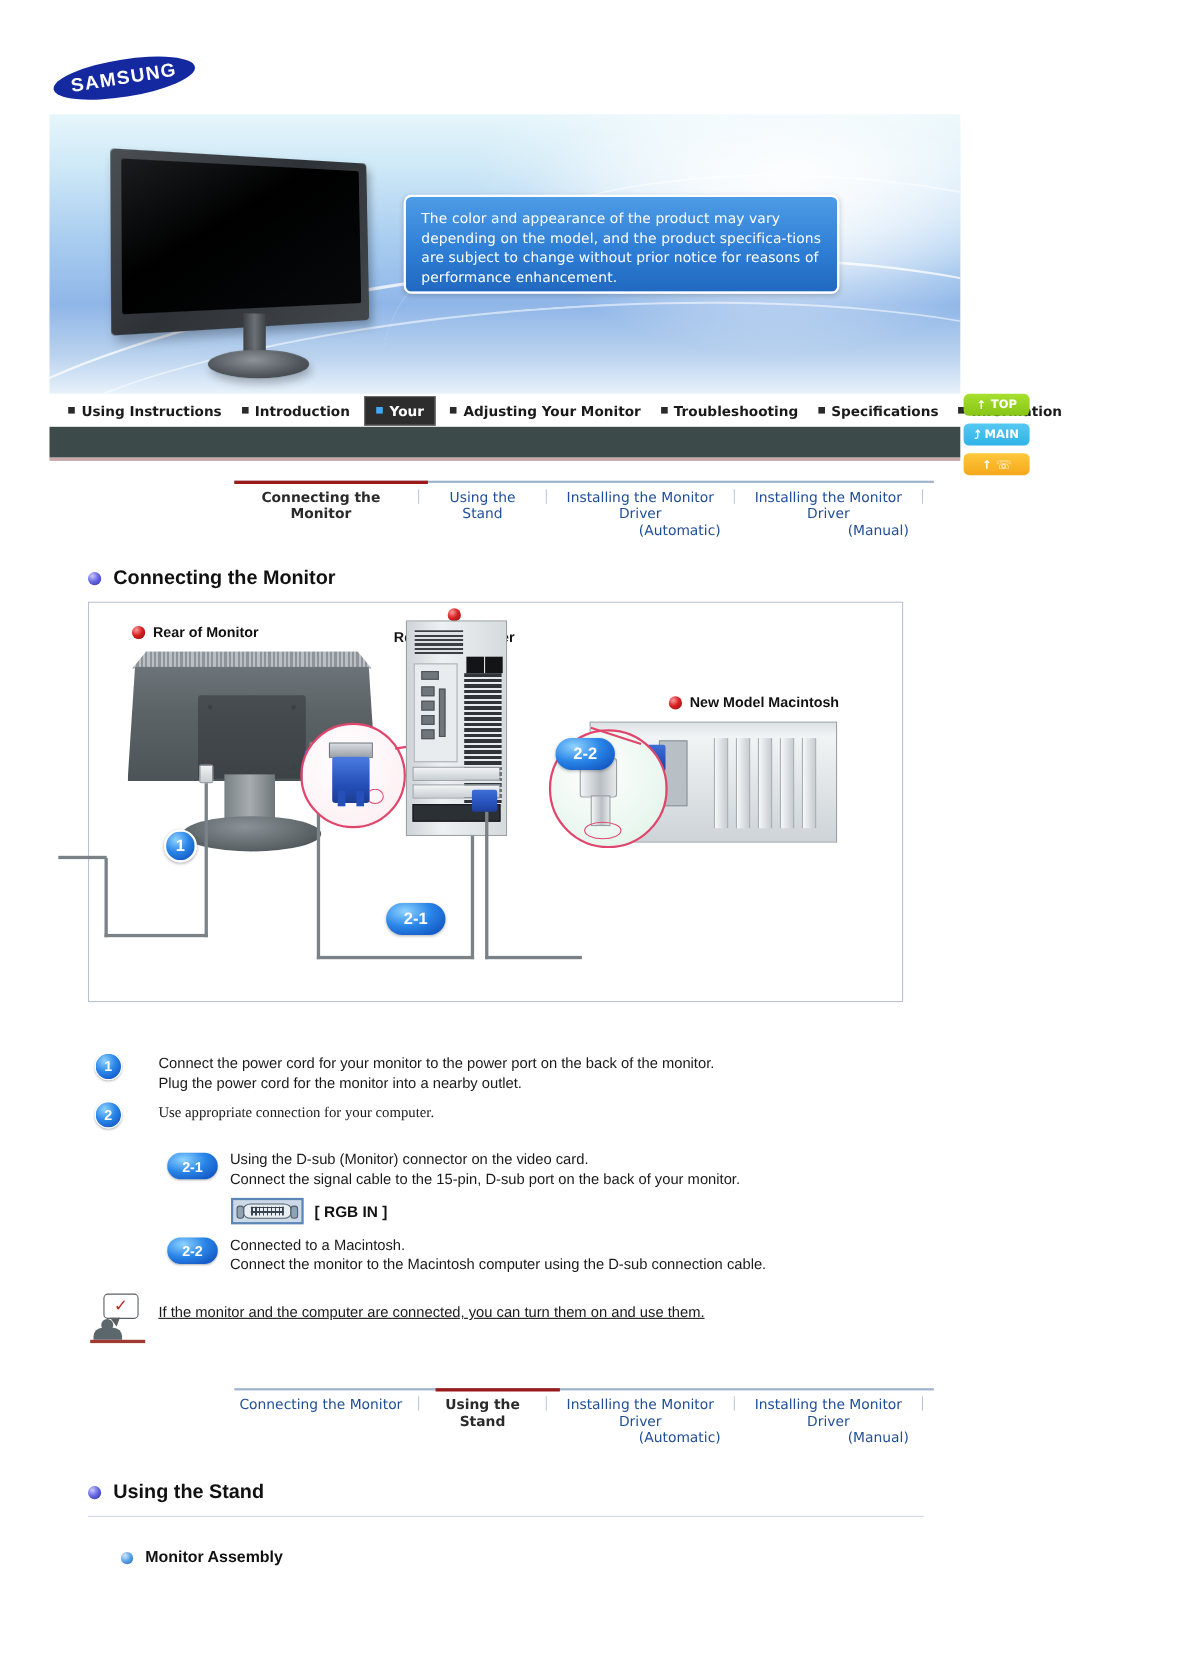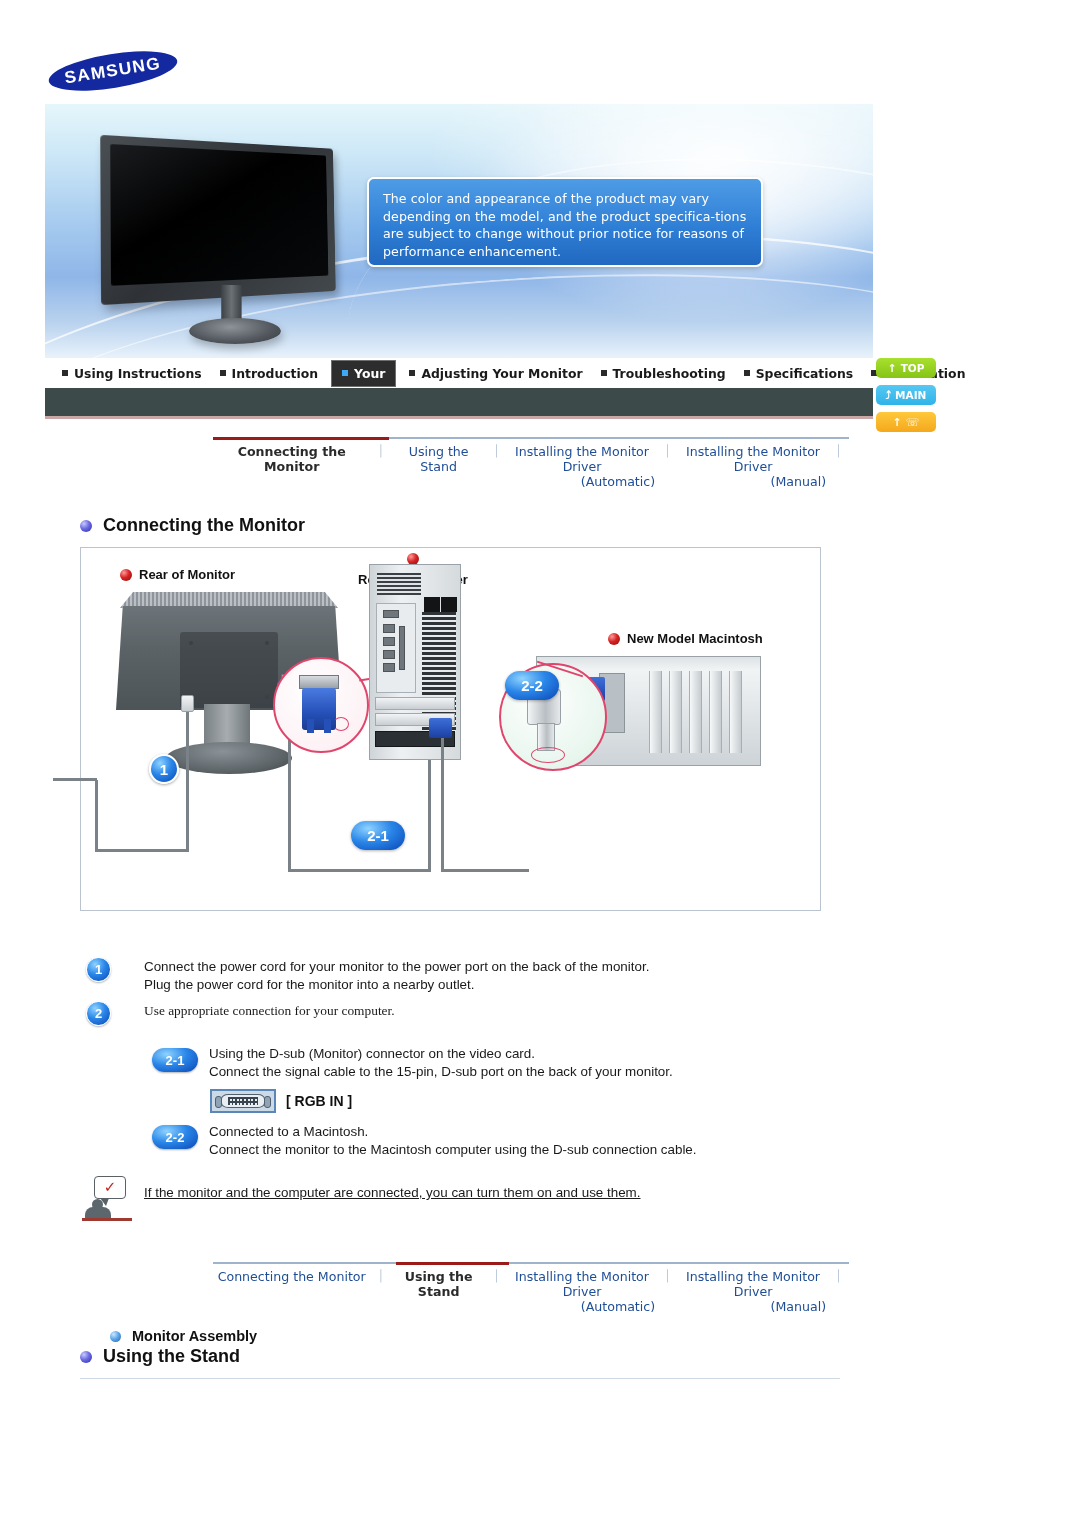--- a/index.html
+++ b/index.html
@@ -795,16 +795,16 @@
     </div>
     <span class="tab-sep">⏐</span>
   </div>
 </div>
 
 <div class="sect-head" style="left:80px; top:1346px;">
   <span class="bullet"></span>
   <span class="sect-title">Using the Stand</span>
 </div>
 <div class="hr-light" style="left:80px; top:1378px; width:760px;"></div>
-<div class="sect-head" style="left:110px; top:1328px;align-items:center;">
+<div class="sect-head" style="left:110px; top:1408px;align-items:center;">
   <span class="bullet sm"></span>
   <span class="sect-title" style="font-size:14.5px;">Monitor Assembly</span>
 </div>
 
 </body></html>

